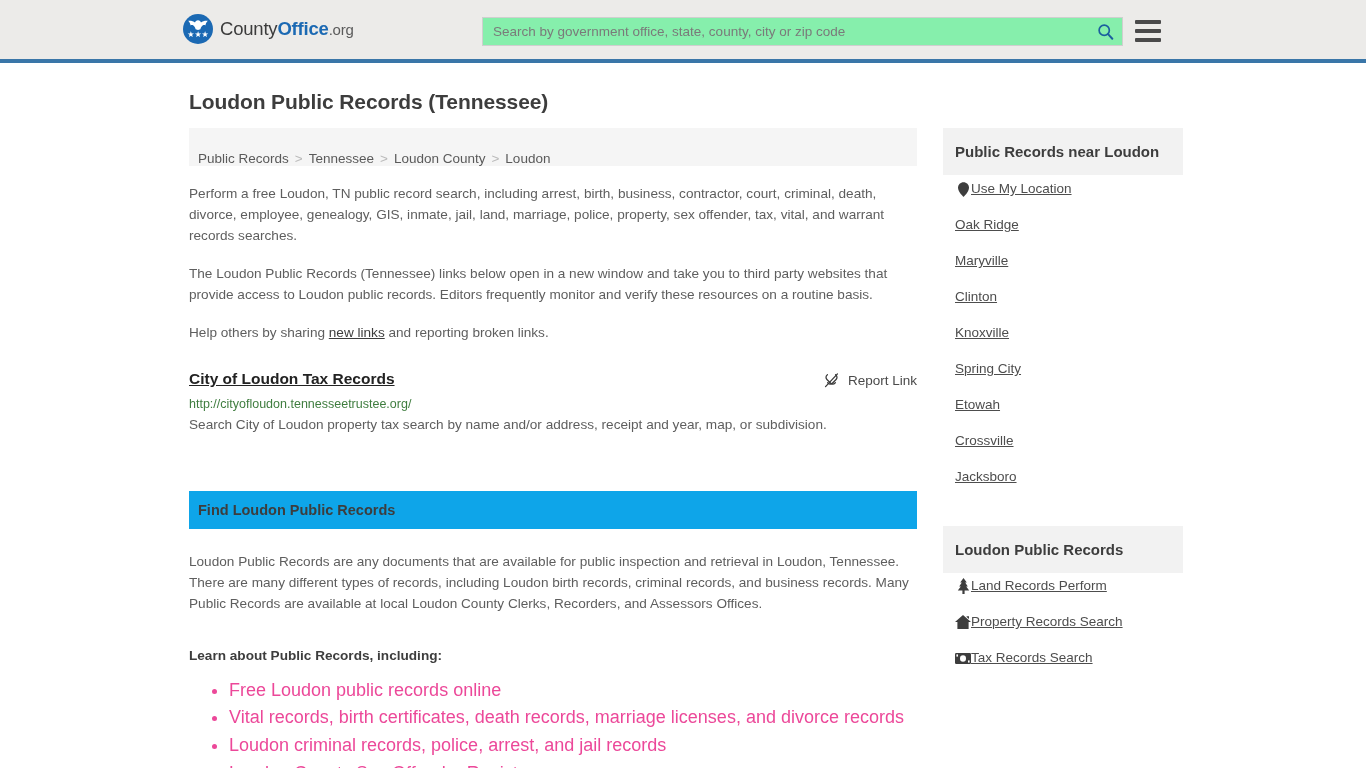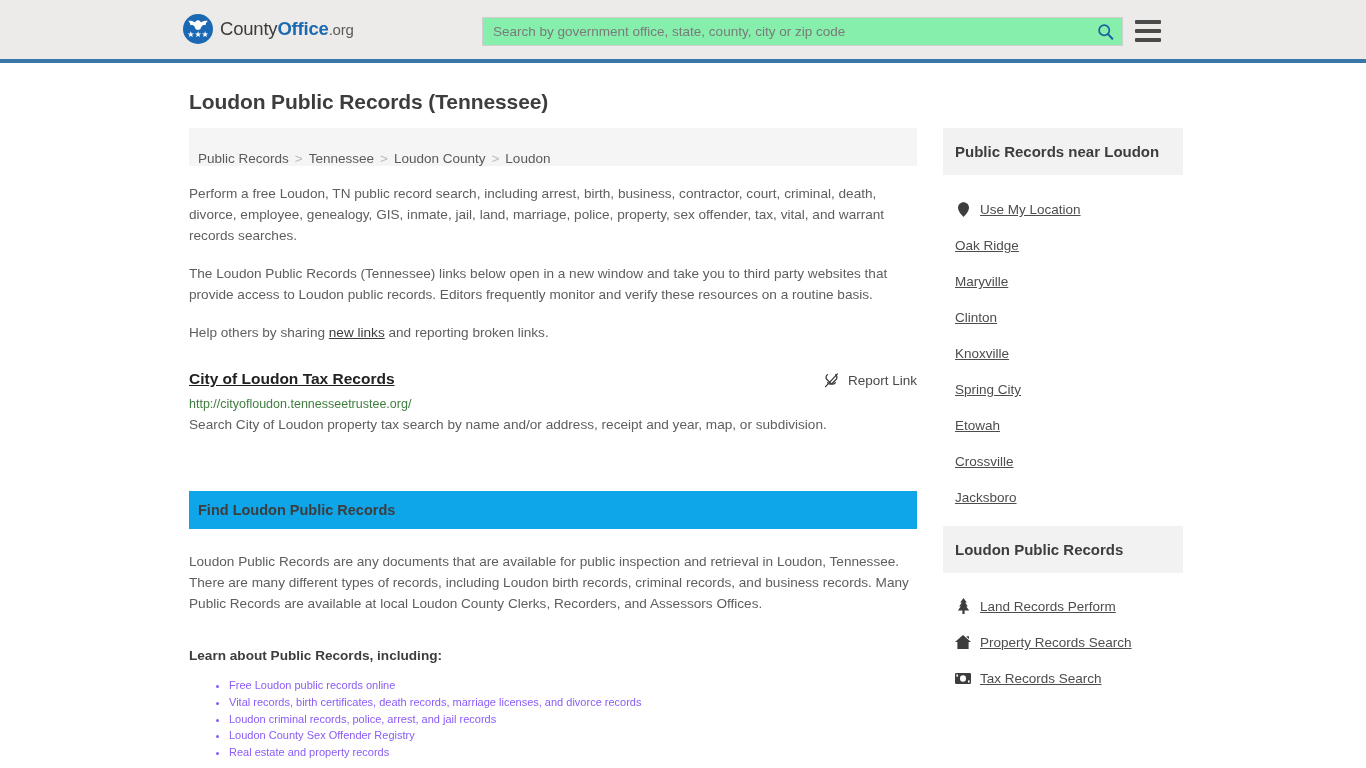--- a/index.html
+++ b/index.html
@@ -212,39 +212,38 @@
     font-weight: bold;
     color: #3d3d3d;
     margin-top: 34px;
   }
   ul.bullets {
     margin: 10px 0 0 0;
     padding-left: 40px;
     list-style: disc;
   }
   ul.bullets li {
-    font-size: 11px;
-    color: #8b5cf6;
+    font-size: 18px;
+    color: #ec4899;
     line-height: 1.53;
   }
 
   
   .side-card-head {
     background: #f2f2f2;
     padding: 13px 12px 12px 12px;
     font-size: 15px;
     font-weight: bold;
     color: #3d3d3d;
     line-height: 1.48;
   }
   .side-list { padding: 0; margin: 0; list-style: none; }
   .side-item {
     display: flex;
-    align-items: flex-end;
-    gap: 9px;
+    align-items: flex-start;
     padding: 0 0 0 12px;
     height: 36px;
   }
   .side-item a {
     font-size: 13.5px;
     color: #4d4d4d;
     text-decoration: underline;
   }
   .side-icon {
     width: 16px; height: 16px;

